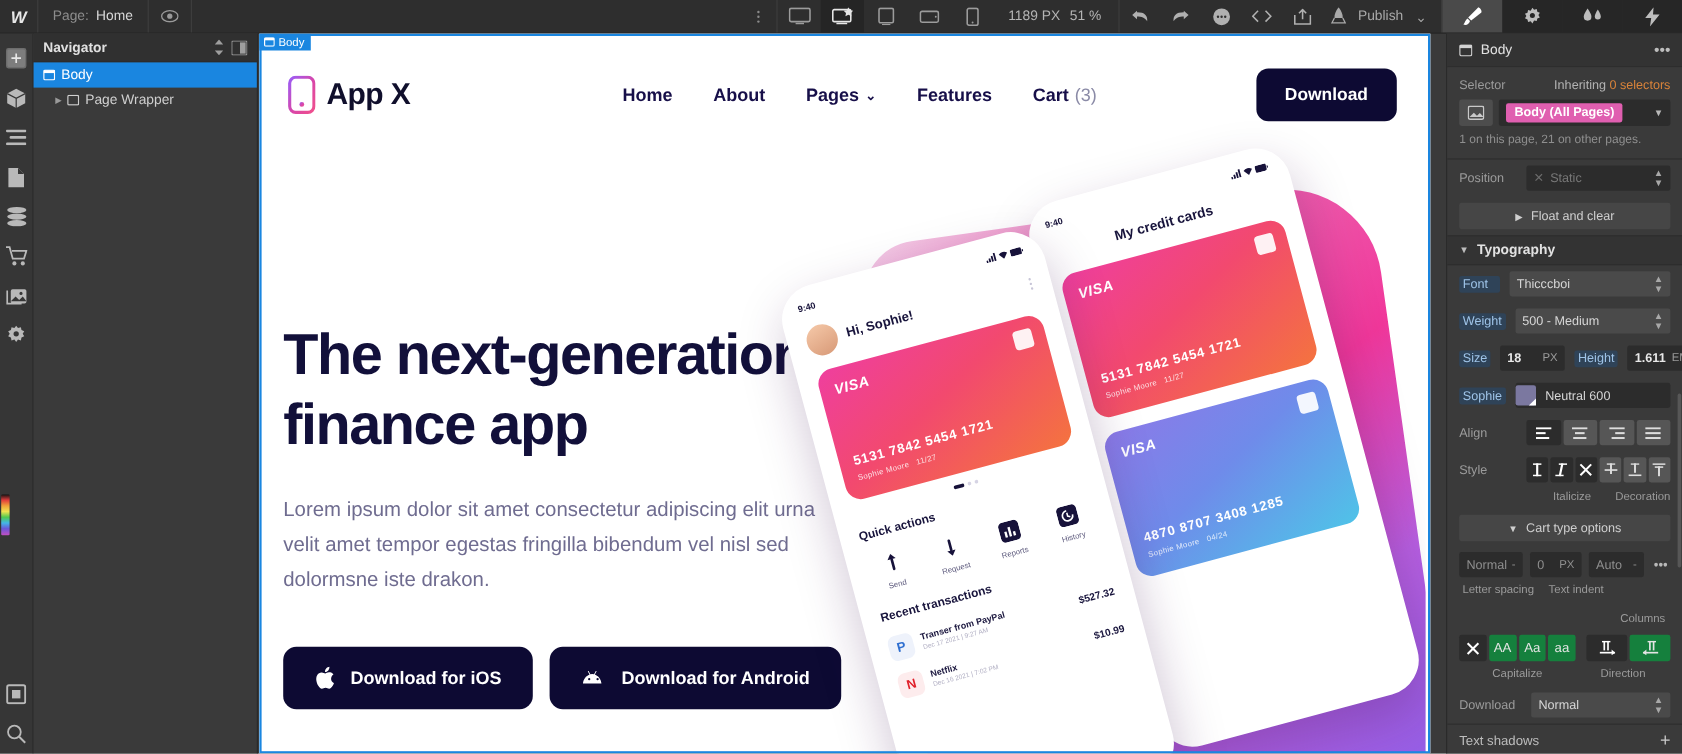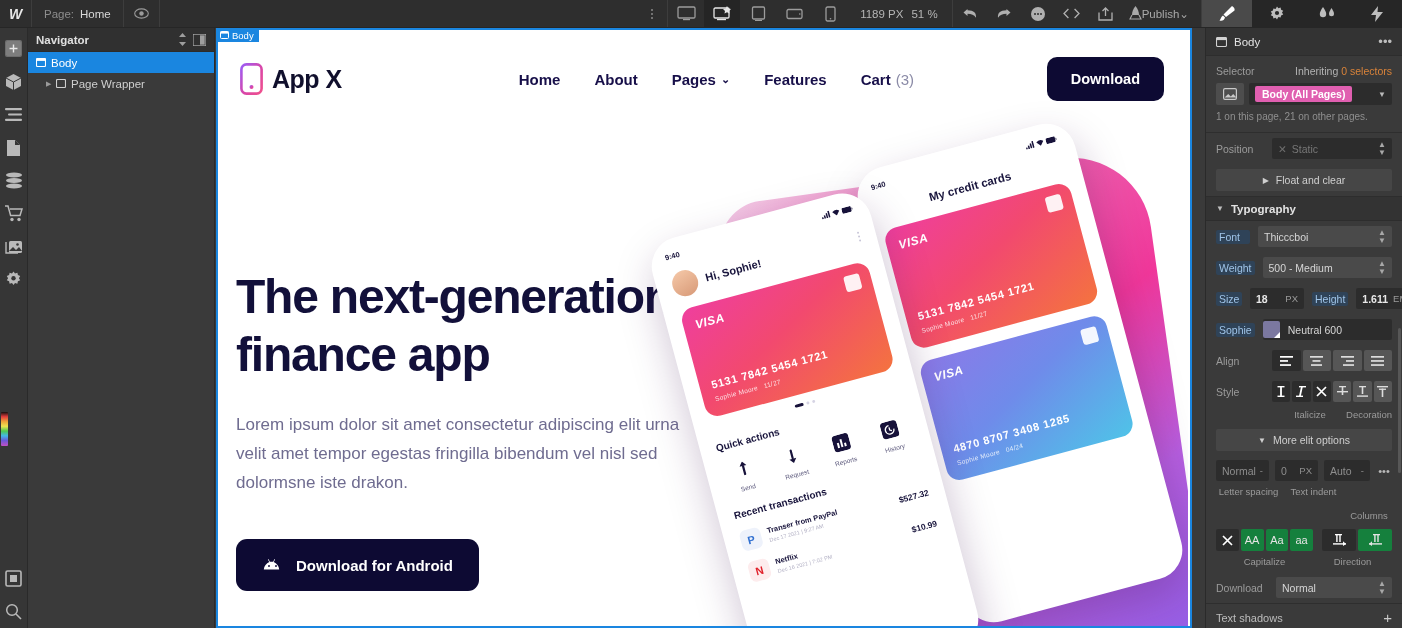--- a/index.html
+++ b/index.html
@@ -50,21 +50,21 @@
   .zoominfo {
     display: flex; align-items: center; gap: 8px; padding: 0 14px 0 12px;
     color: #b5b5b5; font-size: 11.5px; border-right: 1px solid #3d3d3d;
   }
   .tb-right { display: flex; align-items: stretch; }
   .tb-btn {
     width: 34px; display: flex; align-items: center; justify-content: center;
     color: #b0b0b0;
   }
   .publish {
-    display: flex; align-items: center; gap: 0; padding: 0 12px 0 6px;
+    display: flex; align-items: center; gap: 10px; padding: 0 12px 0 6px;
     color: #a9a9a9; font-size: 11.5px;
   }
   .tabs-right { display: flex; align-items: stretch; border-left: 1px solid #3d3d3d; }
   .rtab {
     width: 50px; display: flex; align-items: center; justify-content: center;
     color: #bdbdbd; background: #2e2e2e;
   }
   .rtab.active { background: #4a4a4a; color: #fff; }
   .rtab.dim { background: #262626; }
 
@@ -586,20 +586,28 @@
         <button class="dl-btn">Download</button>
       </div>
 
       <div class="hero-copy">
         <div class="hero-h1">
           <div>The next-generation</div>
           <div>finance app</div>
         </div>
         <div class="hero-p">Lorem ipsum dolor sit amet consectetur adipiscing elit urna velit amet tempor egestas fringilla bibendum vel nisl sed dolormsne iste drakon.</div>
         <div class="hero-btns">
+          <button class="store-btn">
+            <span>
+              <svg width="17" height="20" viewBox="0 0 17 20" fill="#fff">
+                  <path d="M13.9 10.6c0-2.3 1.9-3.4 2-3.5-1.1-1.6-2.8-1.8-3.4-1.8-1.4-.2-2.8.9-3.5.9-.7 0-1.8-.9-3-.8-1.5 0-2.9.9-3.7 2.3-1.6 2.7-.4 6.8 1.1 9 .8 1.1 1.7 2.3 2.9 2.2 1.2 0 1.6-.7 3-.7s1.8.7 3 .7c1.2 0 2-1.1 2.8-2.2.9-1.2 1.2-2.4 1.2-2.5 0 0-2.4-.9-2.4-3.6zM11.6 3.7c.6-.8 1-1.9.9-3-.9 0-2 .6-2.7 1.4-.6.7-1.1 1.8-.9 2.9 1 .1 2-.5 2.7-1.3z"></path>
+                </svg>
+            </span>
+            <span>Download for iOS</span>
+          </button>
           <button class="store-btn">
             <span>
               <svg width="21" height="14" viewBox="0 0 21 14" fill="#fff">
                   <path d="M3.8 11.5h13.4c-.3-3.4-2.5-6.2-5.5-7.4l1.4-2.5a.35.35 0 0 0-.6-.35l-1.45 2.6a8.6 8.6 0 0 0-3.1 0L6.5 1.25a.35.35 0 0 0-.6.35l1.4 2.5c-3 1.2-5.2 4-5.5 7.4z"></path>
                   <circle cx="7" cy="8" r=".95" fill="#0d0a33"></circle>
                   <circle cx="14" cy="8" r=".95" fill="#0d0a33"></circle>
                 </svg>
             </span>
             <span>Download for Android</span>
           </button>
@@ -944,21 +952,21 @@
           </span>
       </span>
     </div>
     <div class="sub-lbls">
       <span class="a">Italicize</span>
       <span class="b">Decoration</span>
     </div>
 
     <div class="wide-btn">
       <span style="font-size:8px;">▼</span>
-      <span>More elit options</span>
+      <span>Cart type options</span>
     </div>
 
     <div class="tri-row">
       <span class="mini">
         <span>Normal</span>
         <span class="u">-</span>
       </span>
       <span class="mini">
         <span>0</span>
         <span class="u">PX</span>

